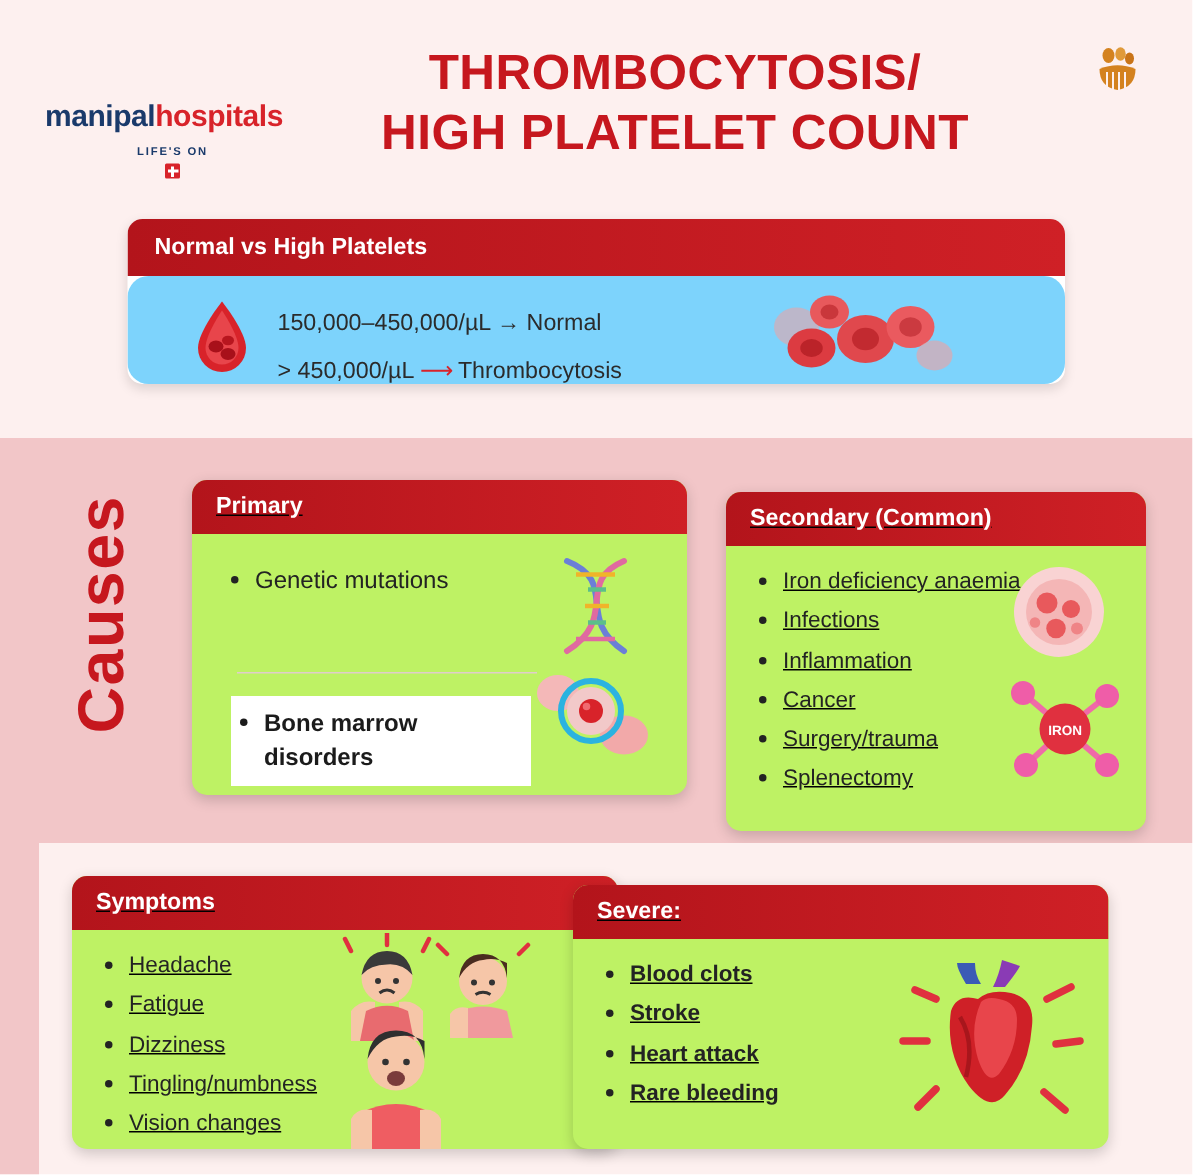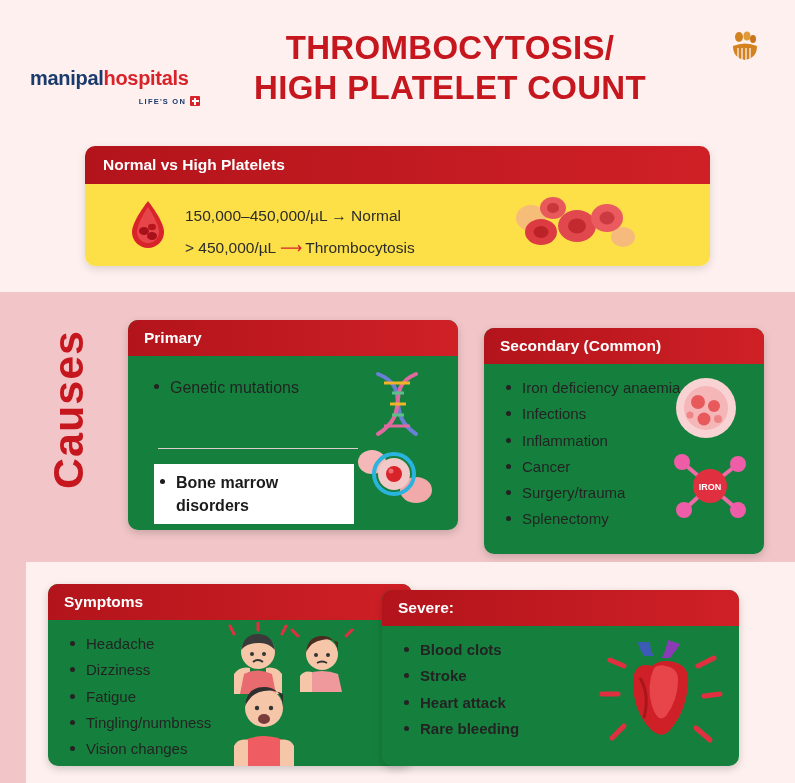--- a/index.html
+++ b/index.html
@@ -32,20 +32,21 @@
     margin-top: 6px;
     text-align: right;
     font-size: 7.5px;
     color: #1a3a6b;
     letter-spacing: 1.2px;
     font-weight: bold;
     display: flex;
     justify-content: flex-end;
     align-items: center;
     gap: 4px;
+    flex-direction: column;
   }
   .logo-cross {
     display: inline-block;
     width: 10px; height: 10px;
     background: #d8232a;
     position: relative;
     border-radius: 1px;
   }
   .logo-cross::before, .logo-cross::after {
     content: "";
@@ -84,23 +85,24 @@
     background: #fff;
   }
   .nvh-head {
     background: linear-gradient(90deg, #b3141b 0%, #cf2026 100%);
     color: #fff;
     font-size: 15.5px;
     font-weight: bold;
     padding: 10px 18px;
   }
   .nvh-body {
-    background: #fde047;
-    height: 82px;
+    background: #7dd3fc;
+    height: 72px;
     position: relative;
+    border-radius: 14px;
   }
   .droplet { position: absolute; left: 40px; top: 14px; }
   .nvh-lines {
     position: absolute;
     left: 100px; top: 16px;
     font-size: 15.5px;
     color: #2b2b2b;
     line-height: 2.05;
   }
   .nvh-lines .arrow-red { color: #d8232a; letter-spacing: -1px; }
@@ -123,21 +125,22 @@
     writing-mode: vertical-rl;
     transform: rotate(180deg);
     transform-origin: center;
   }
 
   .card {
     position: absolute;
     border-radius: 10px;
     overflow: hidden;
     box-shadow: 0 3px 9px rgba(0,0,0,0.18);
-    background: #15803d;
+    background: #bef264;
+    text-decoration: underline;
   }
   .card-head {
     background: linear-gradient(90deg, #b3141b 0%, #cf2026 100%);
     color: #fff;
     font-size: 15.5px;
     font-weight: bold;
     padding: 9px 16px;
   }
   .card-body { position: relative; }
 
@@ -377,22 +380,22 @@
 </div>
 
 <div class="bottom-band"></div>
 <div class="left-strip"></div>
 
 <div class="card" id="card-symptoms">
   <div class="card-head">Symptoms</div>
   <div class="card-body" style="height:145px">
     <ul class="bullets sym-list">
       <li>Headache</li>
+      <li>Fatigue</li>
       <li>Dizziness</li>
-      <li>Fatigue</li>
       <li>Tingling/numbness</li>
       <li>Vision changes</li>
     </ul>
 
     <svg class="art" style="left:172px; top:2px;" width="76" height="72" viewBox="0 0 76 72">
       <path d="M14 12 L10 4 M38 8 L38 0 M62 12 L66 4" stroke="#e0303f" stroke-width="3" stroke-linecap="round"></path>
       <circle cx="38" cy="30" r="17" fill="#f6c6a8"></circle>
       <path d="M21 28 Q24 12 38 12 Q52 12 55 28 Q48 20 38 21 Q27 21 21 28 Z" fill="#3a3a3a"></path>
       <circle cx="32" cy="32" r="2" fill="#333"></circle>
       <circle cx="44" cy="32" r="2" fill="#333"></circle>

